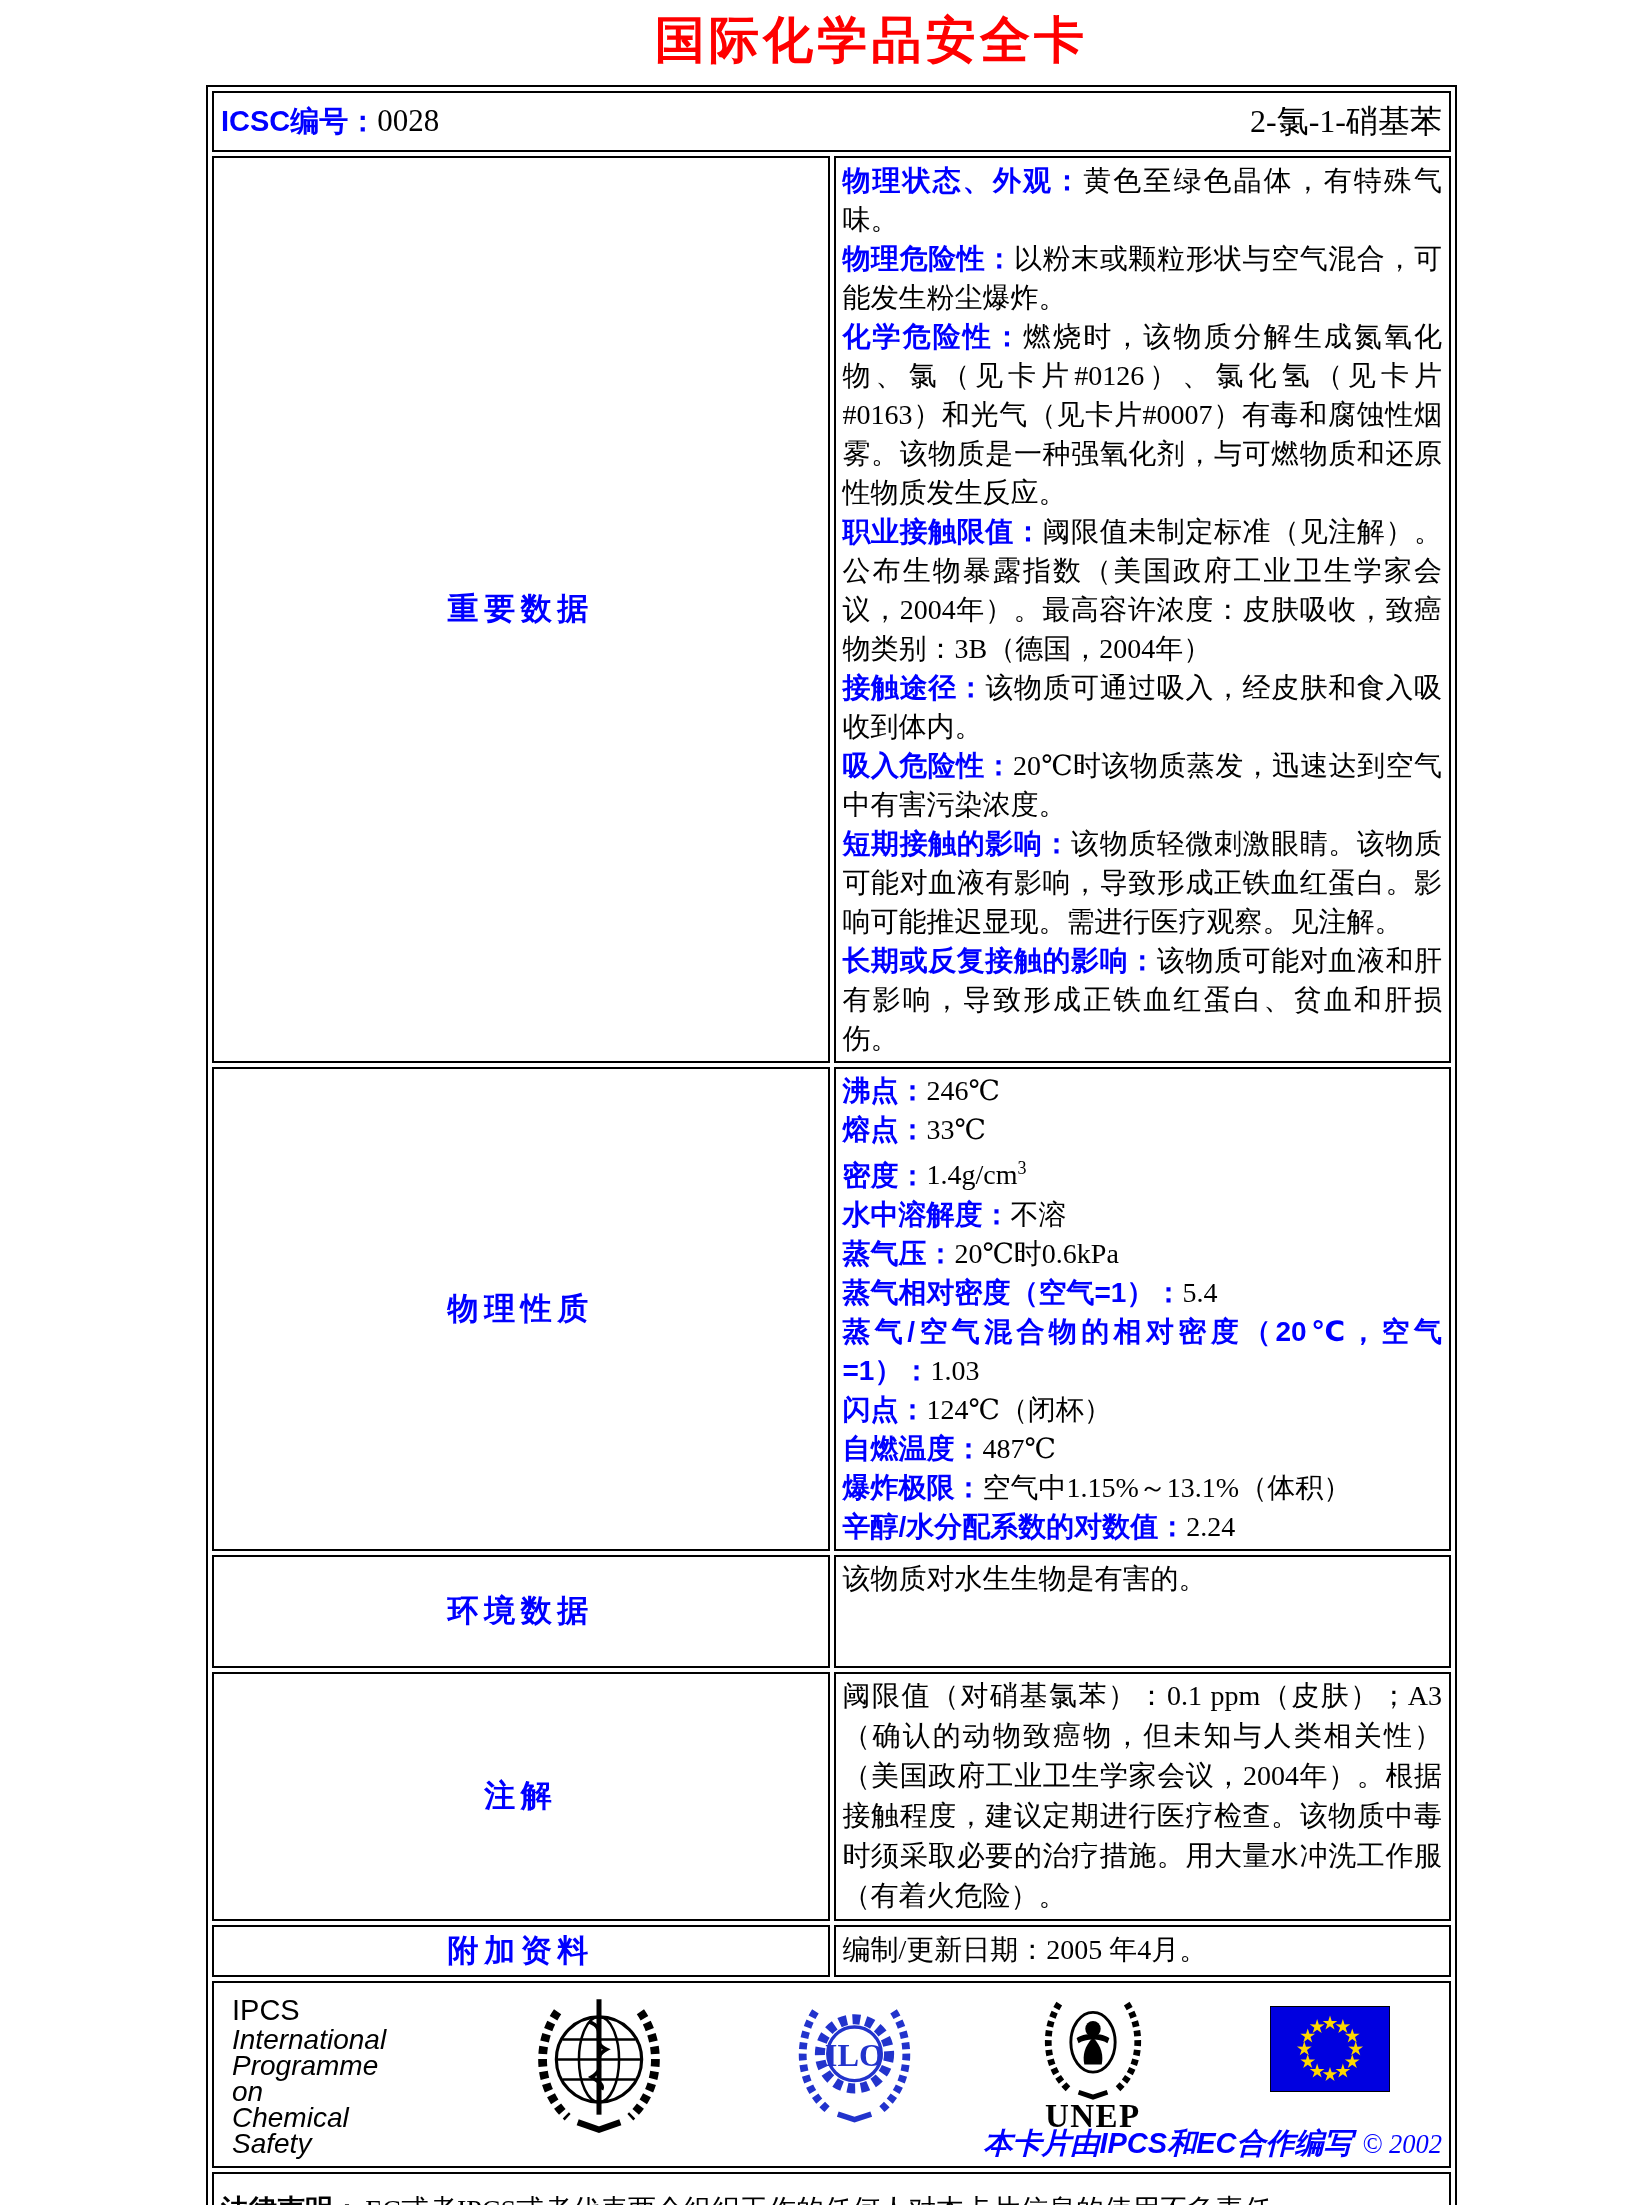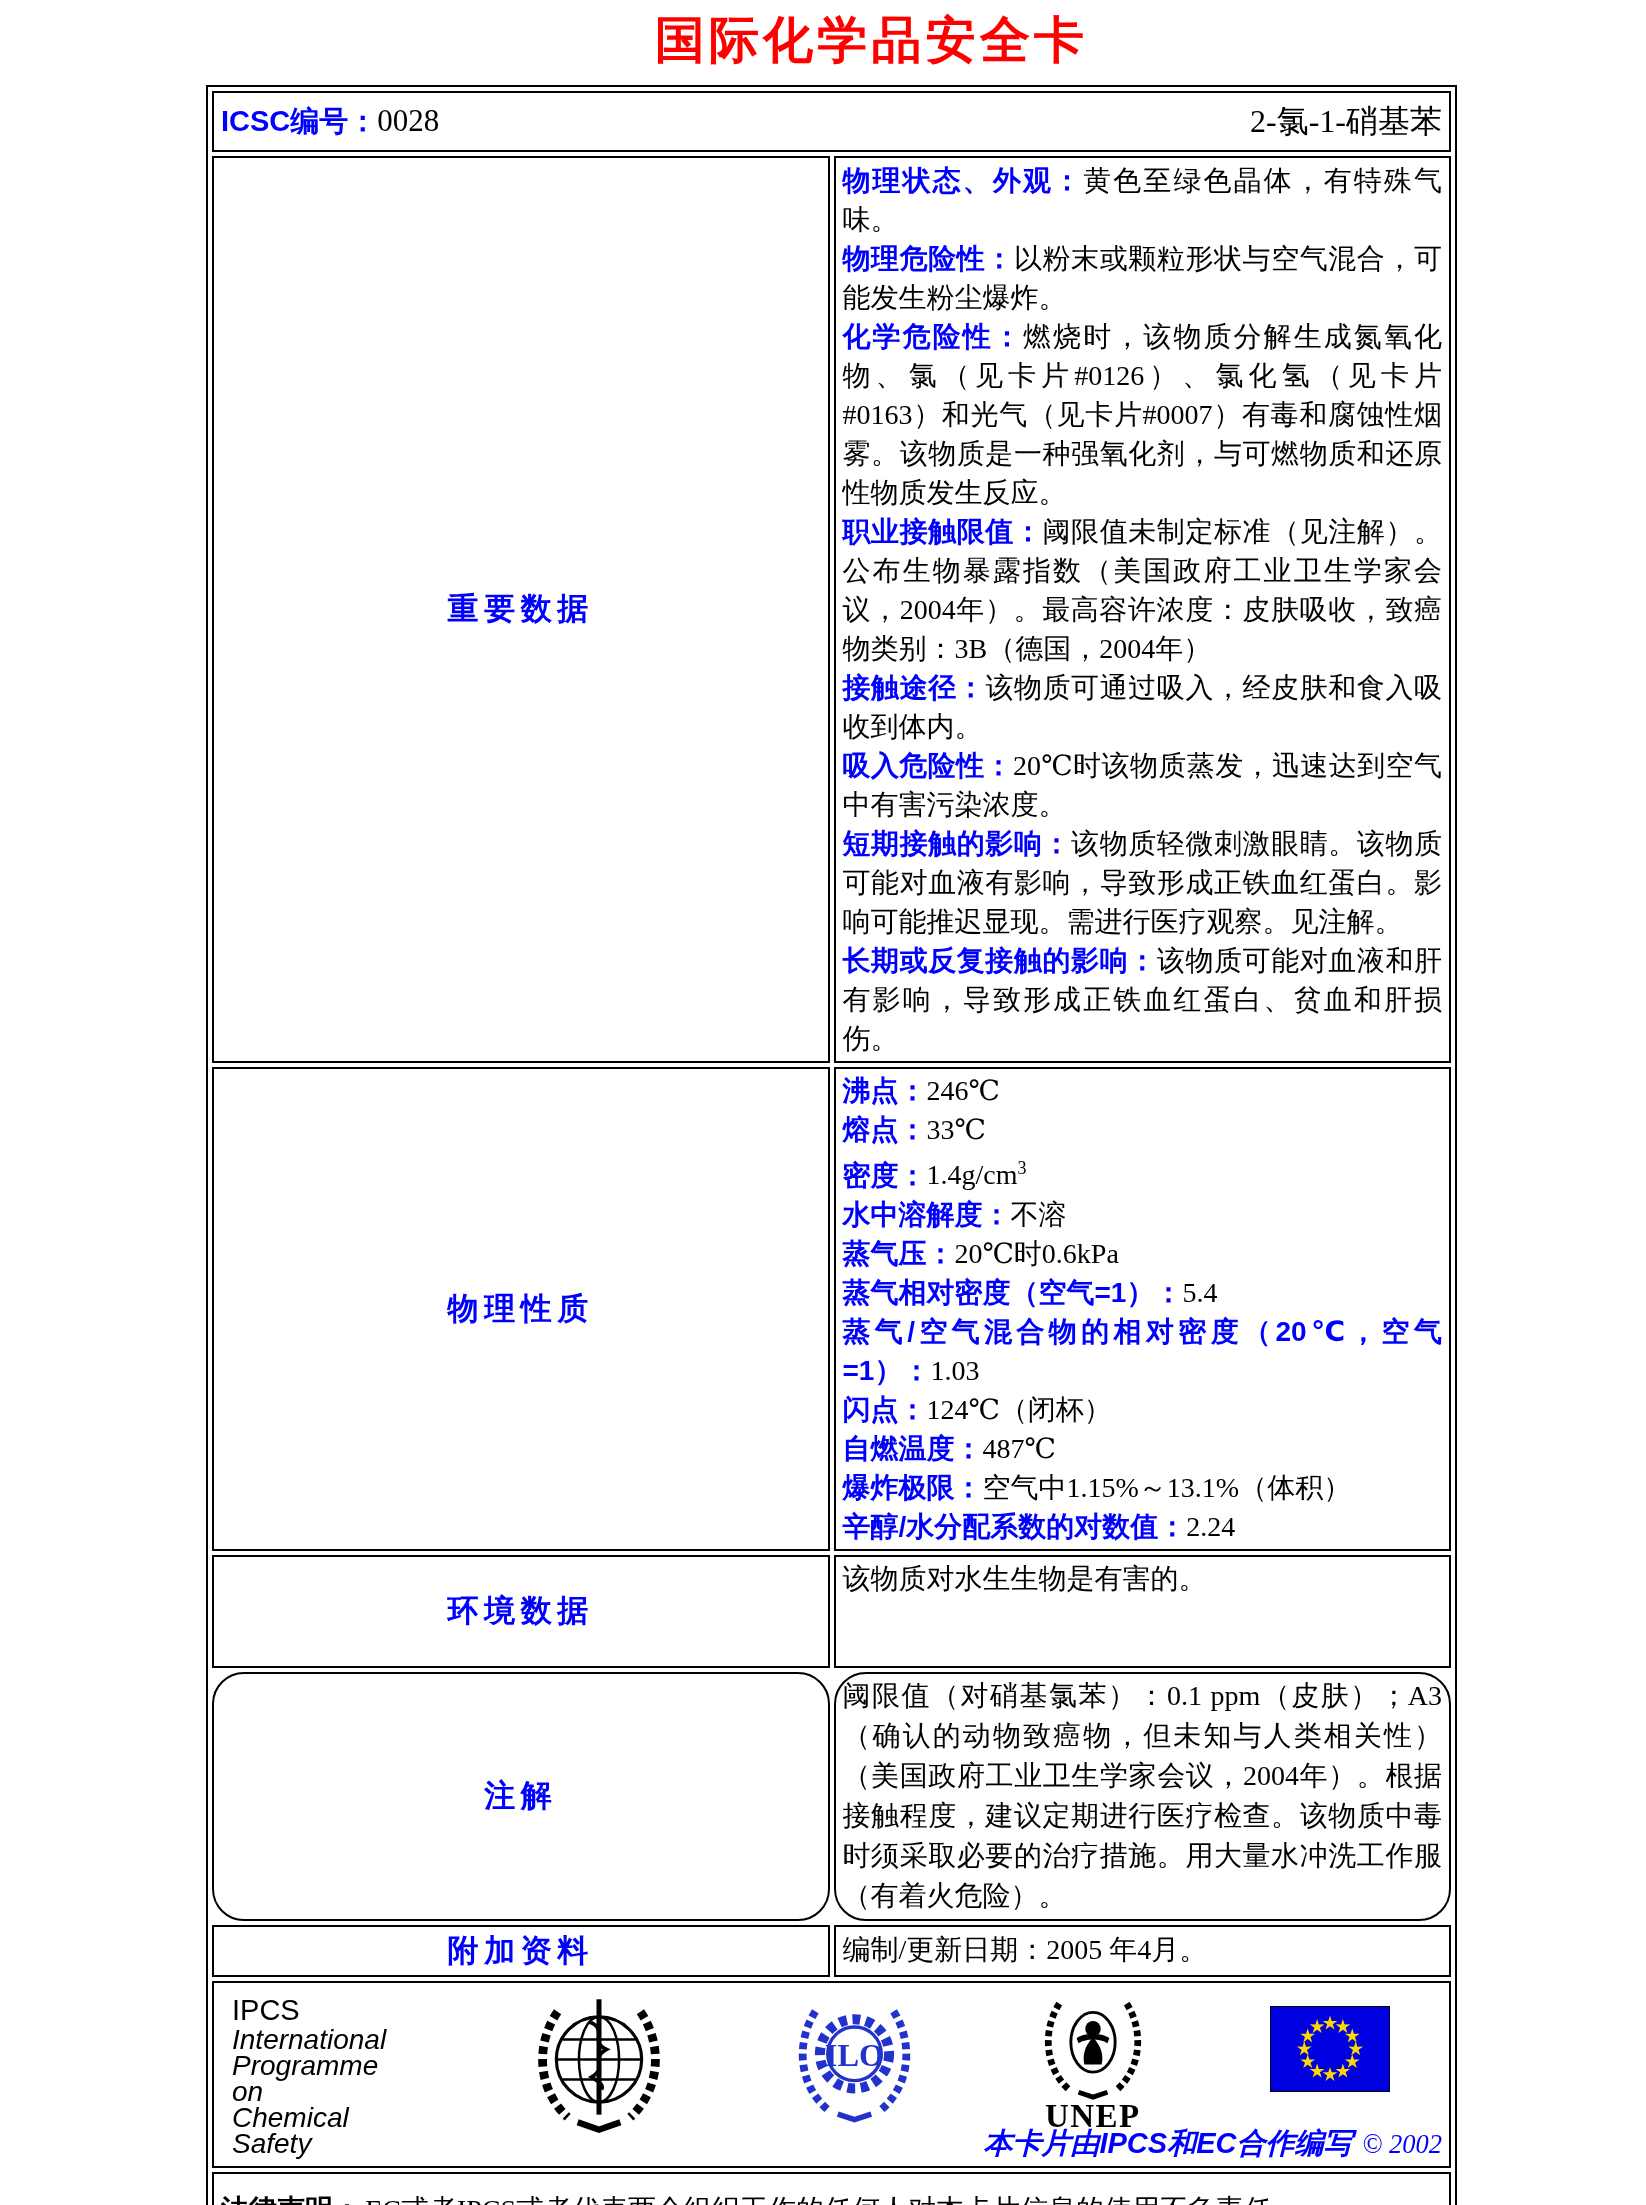--- a/index.html
+++ b/index.html
@@ -28,21 +28,21 @@
     width:166px; text-align:center; vertical-align:middle;
     color:var(--label_blue,#00f);
     font-family:"Liberation Sans","DejaVu Sans",sans-serif;
     font-weight:bold; font-size:31px; letter-spacing:5.6px;margin-top:39px;
   }
   
   .h-r1 { height:61px; }
   .h-r2 { height:683px; }
   .h-r3 { height:427px; }
   .h-r4 { height:113px; }
-  .h-r5 { height:150px;border-radius:32px; }
+  .h-r5 { height:150px; }
   .h-r6 { height:43px; }
   .h-r7 { height:171px; }
   .h-r8 { height:75px; }
 
   .hdr { display:flex; justify-content:space-between; align-items:center; height:100%; }
   .hdr .icsc { font-size:31px; }
   .hdr .icsc .blbl { font-size:29px; }
   .hdr .chem { font-size:32px; }
 
   p.item { font-size:28px; line-height:39px; text-align:justify; }

